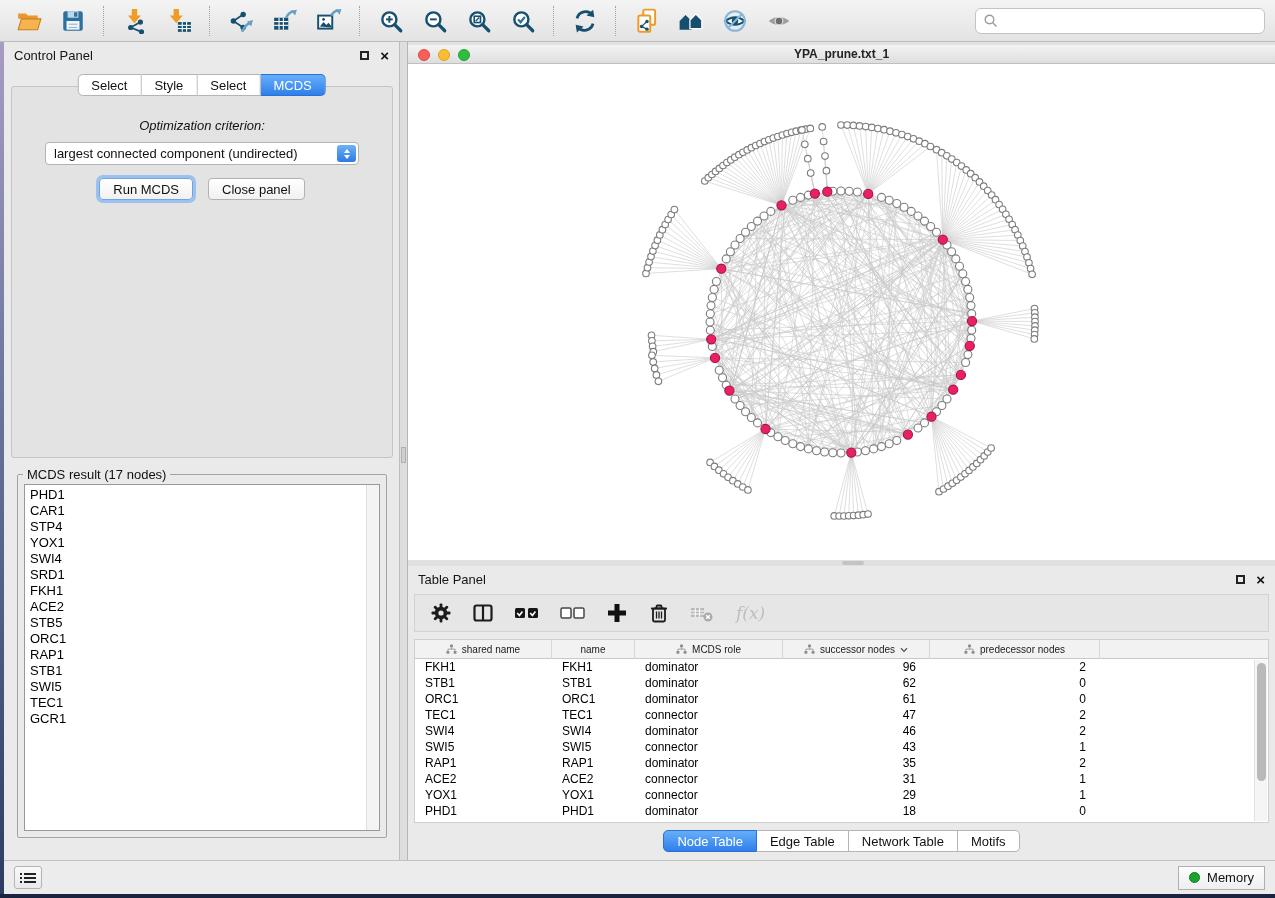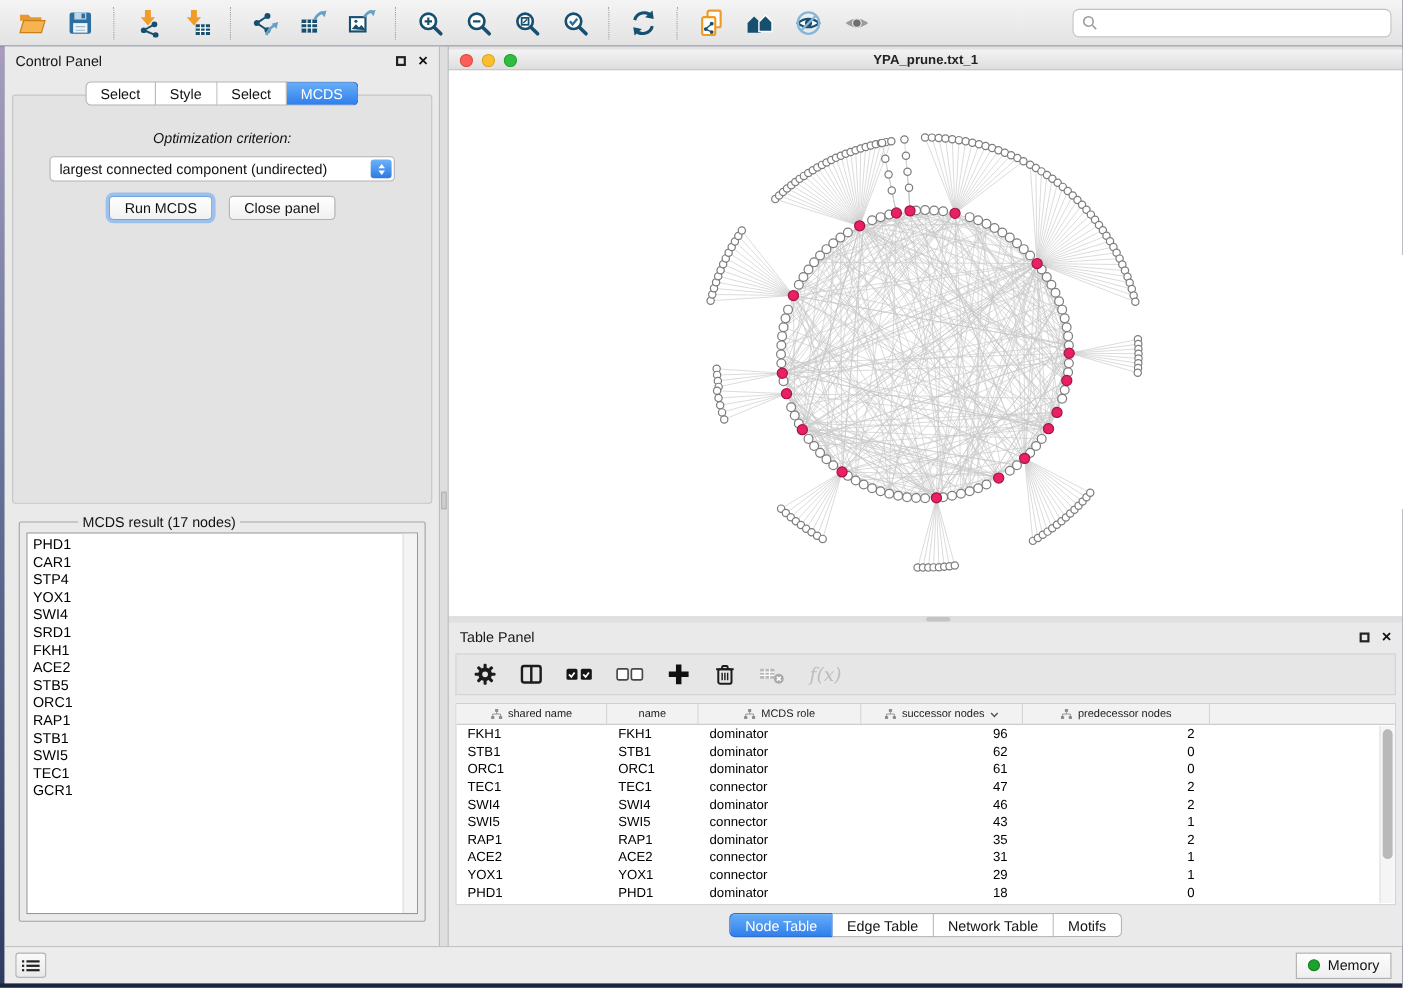--- a/index.html
+++ b/index.html
@@ -43,21 +43,21 @@
     border-radius:4px; display:flex; align-items:center; font-size:13px; padding-left:8px; position:relative; }
   .stepper{ position:absolute; right:2px; top:2px; width:19px; height:17px; border-radius:3px;
     background:linear-gradient(#6db2f8,#2e7ae4); display:flex; flex-direction:column; align-items:center; justify-content:center; gap:2px; }
   .tri-up{ width:0; height:0; border-left:3.5px solid transparent; border-right:3.5px solid transparent; border-bottom:4px solid #fff; }
   .tri-dn{ width:0; height:0; border-left:3.5px solid transparent; border-right:3.5px solid transparent; border-top:4px solid #fff; }
   .btn-row{ display:flex; justify-content:center; gap:15px; margin-top:13px; }
   .mac-btn{ height:22px; padding:0 13px; background:linear-gradient(#ffffff,#f1f1f1); border:1px solid #b2b2b2;
     border-radius:4px; font-size:13px; display:flex; align-items:center; color:#111; }
   .mac-btn.focused{ box-shadow:0 0 0 3px rgba(110,170,245,.6); border-color:#71a5de; }
   #mcds-fieldset{ position:absolute; left:13px; top:425px; width:370px; height:371px;
-    border:1px solid #a3a3a3; border-radius:2px;padding-left:48px; }
+    border:1px solid #a3a3a3; border-radius:2px; }
   #mcds-fieldset legend{ font-size:13px; margin-left:5px; padding:0 4px; color:#111; }
   .result-list{ position:absolute; left:6px; top:2px; right:6px; bottom:6px; background:#fff;
     border:1px solid #989898; display:flex; overflow:hidden; }
   .list-items{ flex:1; padding:2px 0 0 5px; font-size:13px; line-height:16px; color:#000; }
   .list-scroll{ width:13px; background:#f4f4f4; border-left:1px solid #dedede; }
   
   #vsplit{ position:absolute; left:400px; top:42px; width:8px; height:818px; background:#dedede; border-right:1px solid #b5b5b5; }
   #vsplit .grip{ position:absolute; left:1px; top:405px; width:5px; height:16px; background:#cfcfcf; border:1px solid #b0b0b0; }
   #hsplit{ position:absolute; left:408px; top:560px; width:867px; height:6px; background:#e0e0e0; }
   #hsplit .grip{ position:absolute; left:50%; top:1px; width:22px; height:4px; background:#c4c4c4; border-radius:2px; }

